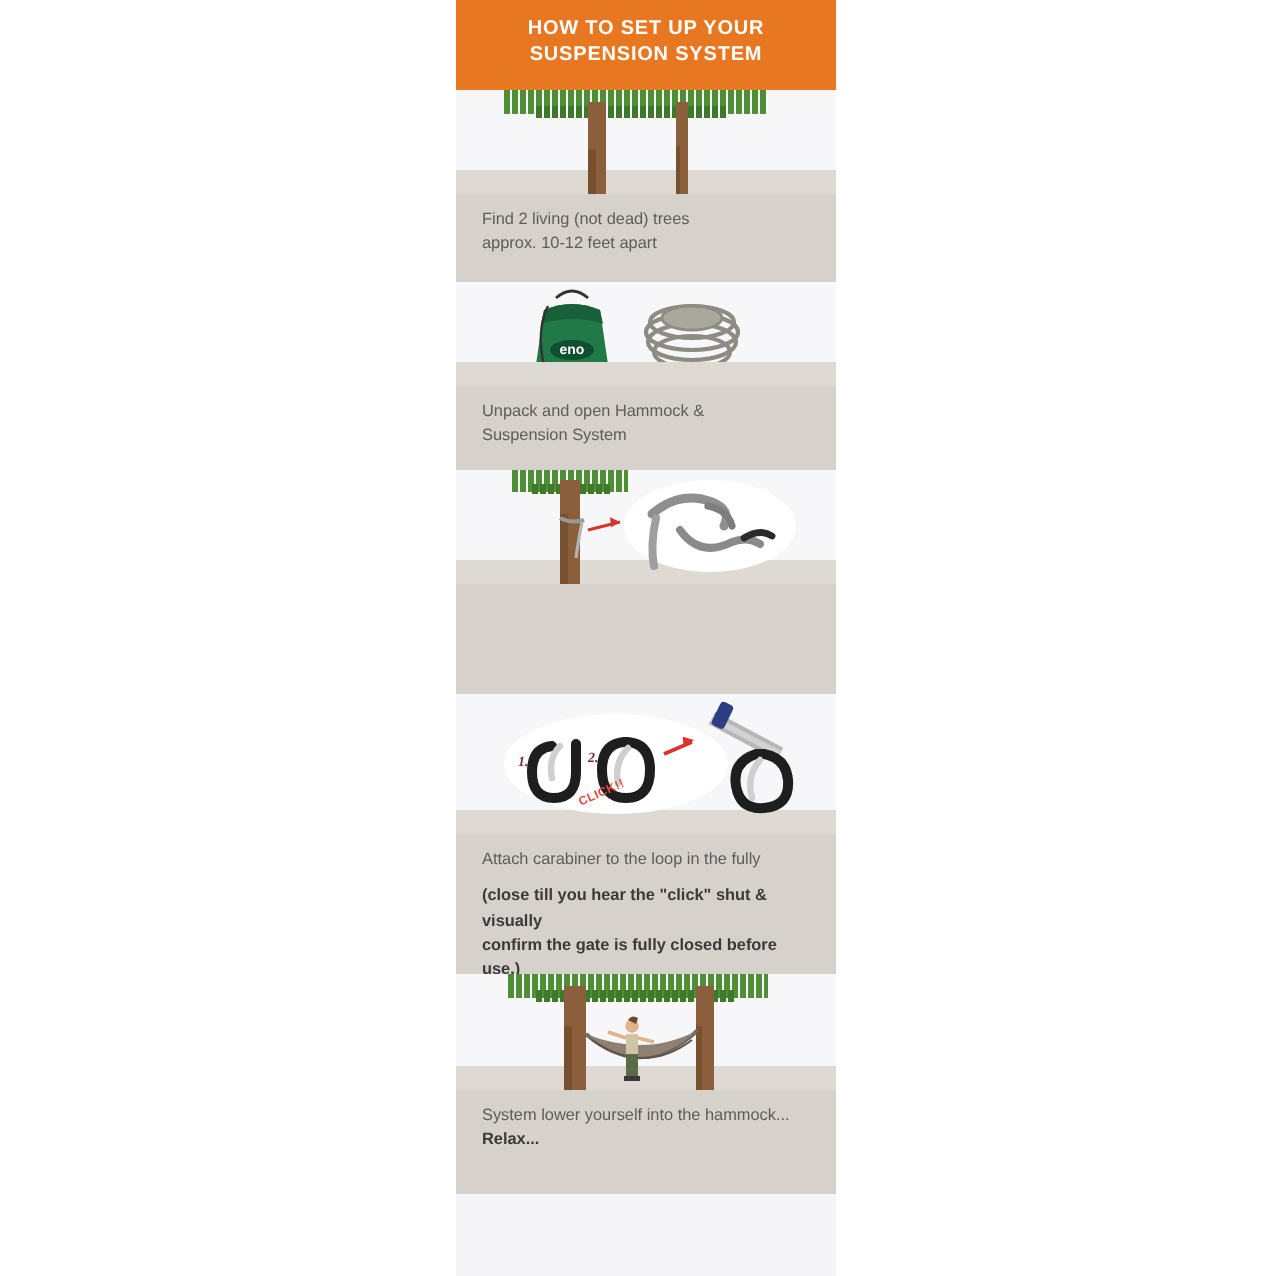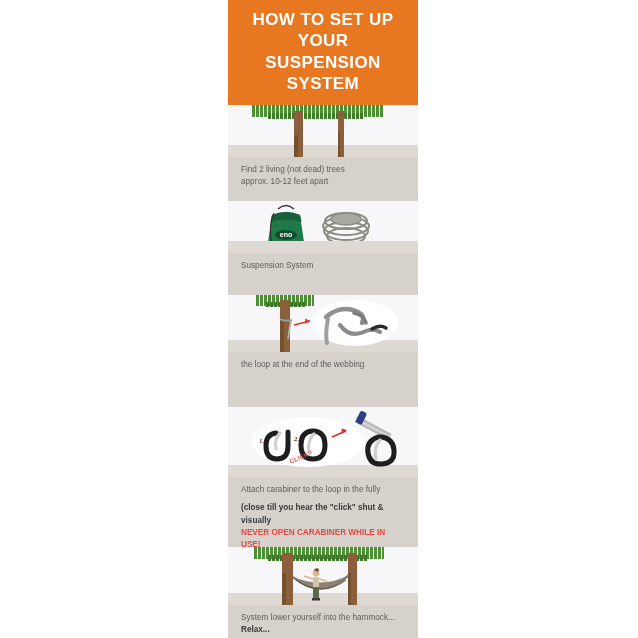--- a/index.html
+++ b/index.html
@@ -24,21 +24,21 @@
   
   .header{
     background:#e87722;
     padding:9px 10px 11px 10px;
     text-align:center;
   }
   .header .line{
     display:block;
     color:#ffffff;
     font-weight:bold;
-    font-size:17px;
+    font-size:10px;
     letter-spacing:0.4px;
     line-height:1.25;
     font-family:"Liberation Sans", sans-serif;
   }
   
   .art{
     position:relative;
     background:#f7f7f9;
     overflow:hidden;
   }
@@ -141,20 +141,21 @@
         </g>
         <ellipse cx="118" cy="18" rx="15" ry="6" fill="#a8a89c" stroke="#8c8c82" stroke-width="1.4"></ellipse>
         <path d="M105 40 l-4 7" stroke="#8c8c82" stroke-width="2" fill="none"></path>
         <path d="M112 41 l-2 8" stroke="#8c8c82" stroke-width="2" fill="none"></path>
         <rect x="99" y="45" width="4" height="5" fill="#2b3f82"></rect>
         <rect x="108" y="47" width="4" height="4" fill="#2b3f82"></rect>
       </svg>
       <div class="ground"></div>
     </div>
     <div class="caption" style="height:42px;">
+      <p>Unpack and open Hammock &amp;</p>
       <p>Suspension System</p>
     </div>
 
     <div class="art" style="height:57px;">
       <div class="ground"></div>
       <div class="canopy rag" style="left:28px;top:0;width:58px;height:11px;"></div>
       <div class="canopy dk rag" style="left:38px;top:7px;width:40px;height:5px;"></div>
       <div class="trunk" style="left:52px;top:5px;width:10px;height:52px;"></div>
       <div class="trunk dark" style="left:52px;top:22px;width:4px;height:35px;"></div>
       <svg width="190" height="57" viewBox="0 0 190 57" style="position:absolute;left:0;top:0;">
@@ -168,21 +169,20 @@
         <ellipse cx="127" cy="28" rx="43" ry="23" fill="#ffffff"></ellipse>
 
         <path d="M98 22 q14 -12 30 -6 q10 4 6 12" stroke="#8f8f8f" stroke-width="4.5" fill="none" stroke-linecap="round"></path>
         <path d="M100 24 q-3 14 -1 24" stroke="#9f9f9f" stroke-width="4" fill="none" stroke-linecap="round"></path>
         <path d="M112 30 q10 14 26 6 q8 -3 14 1" stroke="#8a8a8a" stroke-width="4" fill="none" stroke-linecap="round"></path>
         <path d="M144 34 q8 -5 14 -1" stroke="#2a2a2a" stroke-width="3.4" fill="none" stroke-linecap="round"></path>
         <path d="M126 18 q10 2 12 10" stroke="#7d7d7d" stroke-width="3.6" fill="none" stroke-linecap="round"></path>
       </svg>
     </div>
     <div class="caption" style="height:55px;">
-      <p>the loop at the end of the webbing</p>
     </div>
 
     <div class="art" style="height:70px;">
       <div class="ground"></div>
       <div class="oval" style="left:24px;top:10px;width:112px;height:50px;"></div>
       <svg width="190" height="70" viewBox="0 0 190 70" style="position:absolute;left:0;top:0;">
 
         <path d="M48 26 q-10 1 -10 13 q0 13 11 13 q11 0 11 -13 l0 -14" stroke="#1e1e1e" stroke-width="5" fill="none" stroke-linecap="round"></path>
         <path d="M52 26 q-6 6 -4 16" stroke="#cfcfcf" stroke-width="3.2" fill="none" stroke-linecap="round"></path>
 
@@ -199,20 +199,21 @@
         <path d="M152 33 q-7 8 -4 19" stroke="#cfcfcf" stroke-width="3.2" fill="none" stroke-linecap="round"></path>
       </svg>
       <div class="numlbl" style="left:31px;top:30px;">1.</div>
       <div class="numlbl" style="left:66px;top:28px;">2.</div>
       <div class="click" style="left:62px;top:52px;">CLICK!!</div>
     </div>
     <div class="caption" style="height:70px;">
       <p>Attach carabiner to the loop in the fully</p>
       <p style="height:6px;"></p>
       <p class="bold">(close till you hear the "click" shut &amp; visually</p>
+      <p class="bold">confirm the gate is fully closed before use.)</p>
       <p class="warn">NEVER OPEN CARABINER WHILE IN USE!</p>
     </div>
 
     <div class="art" style="height:58px;">
       <div class="ground"></div>
       <div class="canopy rag" style="left:26px;top:0;width:130px;height:12px;"></div>
       <div class="canopy dk rag" style="left:40px;top:8px;width:100px;height:6px;"></div>
       <div class="trunk" style="left:54px;top:6px;width:11px;height:52px;"></div>
       <div class="trunk dark" style="left:54px;top:26px;width:4px;height:32px;"></div>
       <div class="trunk" style="left:120px;top:6px;width:9px;height:52px;"></div>

